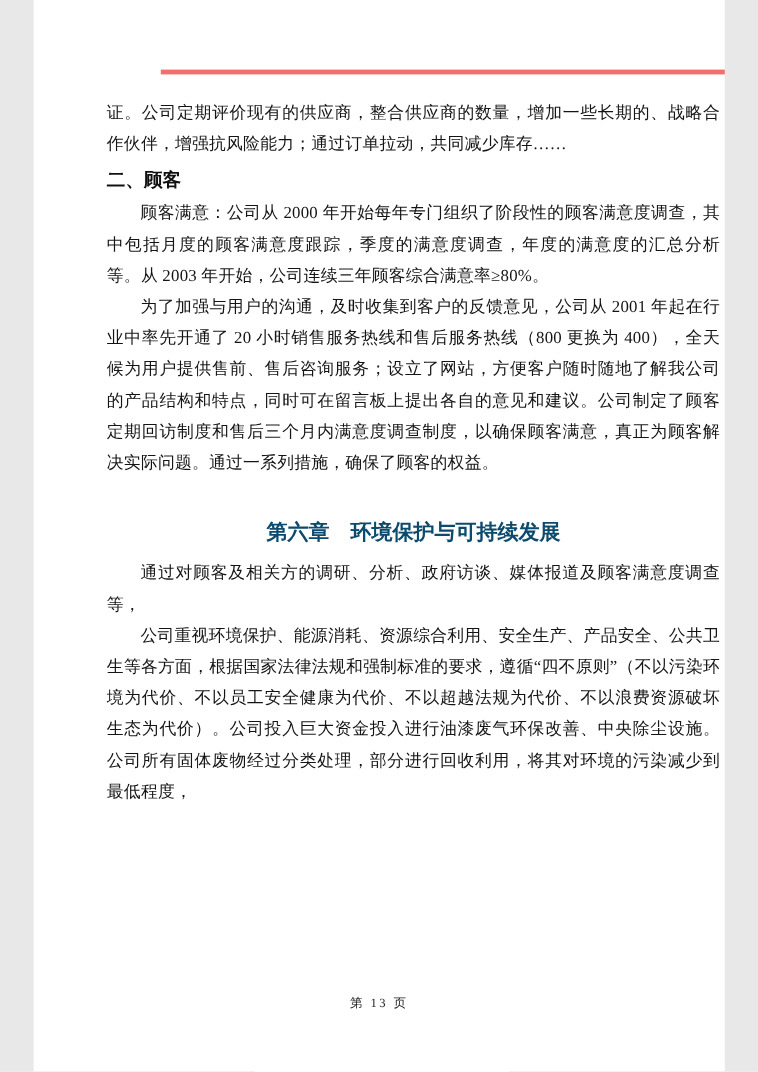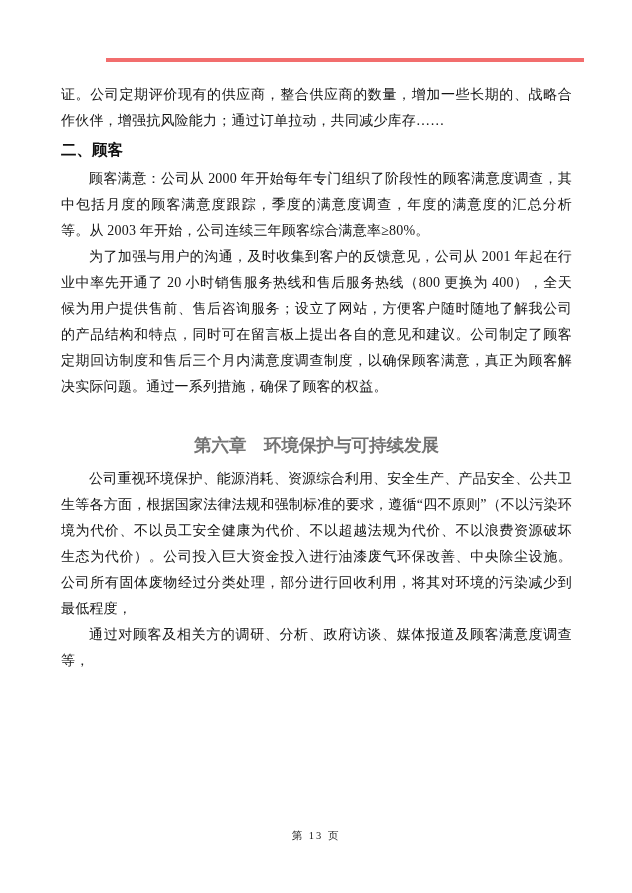--- a/index.html
+++ b/index.html
@@ -1,18 +1,18 @@
 <!DOCTYPE html>
 <html lang="zh" style="--accent: #f26d6d;"><head>
 <meta charset="utf-8">
 <style>
   html, body { margin: 0; padding: 0; background: #e8e8e8; }
   .page {
     position: relative;
-    width: 632px;
+    width: 576px;
     height: 893px;
     margin: 0 auto;
     background: #ffffff;
     overflow: hidden;
     font-family: "Liberation Serif", "DejaVu Serif", serif;
     color: #141414;
   }
   .header-rule {
     position: absolute;
     top: 58px;
@@ -30,34 +30,34 @@
   p.body-para {
     margin: 0;
     font-size: 14px;
     line-height: 26px;
     text-align: justify;
     letter-spacing: 0.2px;
   }
   p.indent { text-indent: 2em; }
   h2.section-heading {
     margin: 4px 0 2px 0;
-    font-family: Liberation Mono, monospace;
+    font-family: Liberation Serif, serif;
     font-size: 15.5px;
     font-weight: bold;
     line-height: 26px;
     color: #111;
   }
   h1.chapter-heading {
     margin: 32px 0 8px 0;
-    font-family: Liberation Serif, serif;
+    font-family: Liberation Mono, monospace;
     font-size: 17.5px;
     font-weight: bold;
     text-align: center;
     line-height: 26px;
-    color: #737373;
+    color: #0c4a6e;
   }
   .footer {
     position: absolute;
     top: 829px;
     left: 0;
     width: 100%;
     text-align: center;
     font-size: 10.5px;
     letter-spacing: 2px;
     color: #222;
@@ -78,21 +78,21 @@
 
 
     <p class="body-para indent">顾客满意：公司从 2000 年开始每年专门组织了阶段性的顾客满意度调查，其中包括月度的顾客满意度跟踪，季度的满意度调查，年度的满意度的汇总分析等。从 2003 年开始，公司连续三年顾客综合满意率≥80%。</p>
 
 
 
     <p class="body-para indent">为了加强与用户的沟通，及时收集到客户的反馈意见，公司从 2001 年起在行业中率先开通了 20 小时销售服务热线和售后服务热线（800 更换为 400），全天候为用户提供售前、售后咨询服务；设立了网站，方便客户随时随地了解我公司的产品结构和特点，同时可在留言板上提出各自的意见和建议。公司制定了顾客定期回访制度和售后三个月内满意度调查制度，以确保顾客满意，真正为顾客解决实际问题。通过一系列措施，确保了顾客的权益。</p>
 
     <h1 class="chapter-heading">第六章　环境保护与可持续发展</h1>
 
+    <p class="body-para indent">通过对顾客及相关方的调研、分析、政府访谈、媒体报道及顾客满意度调查等，</p>
+
     <p class="body-para indent">公司重视环境保护、能源消耗、资源综合利用、安全生产、产品安全、公共卫生等各方面，根据国家法律法规和强制标准的要求，遵循“四不原则”（不以污染环境为代价、不以员工安全健康为代价、不以超越法规为代价、不以浪费资源破坏生态为代价）。公司投入巨大资金投入进行油漆废气环保改善、中央除尘设施。公司所有固体废物经过分类处理，部分进行回收利用，将其对环境的污染减少到最低程度，</p>
-
-    <p class="body-para indent">通过对顾客及相关方的调研、分析、政府访谈、媒体报道及顾客满意度调查等，</p>
 
   </div>
 
   <div class="footer">第 13 页</div>
 
 </div>
 
 </body></html>

